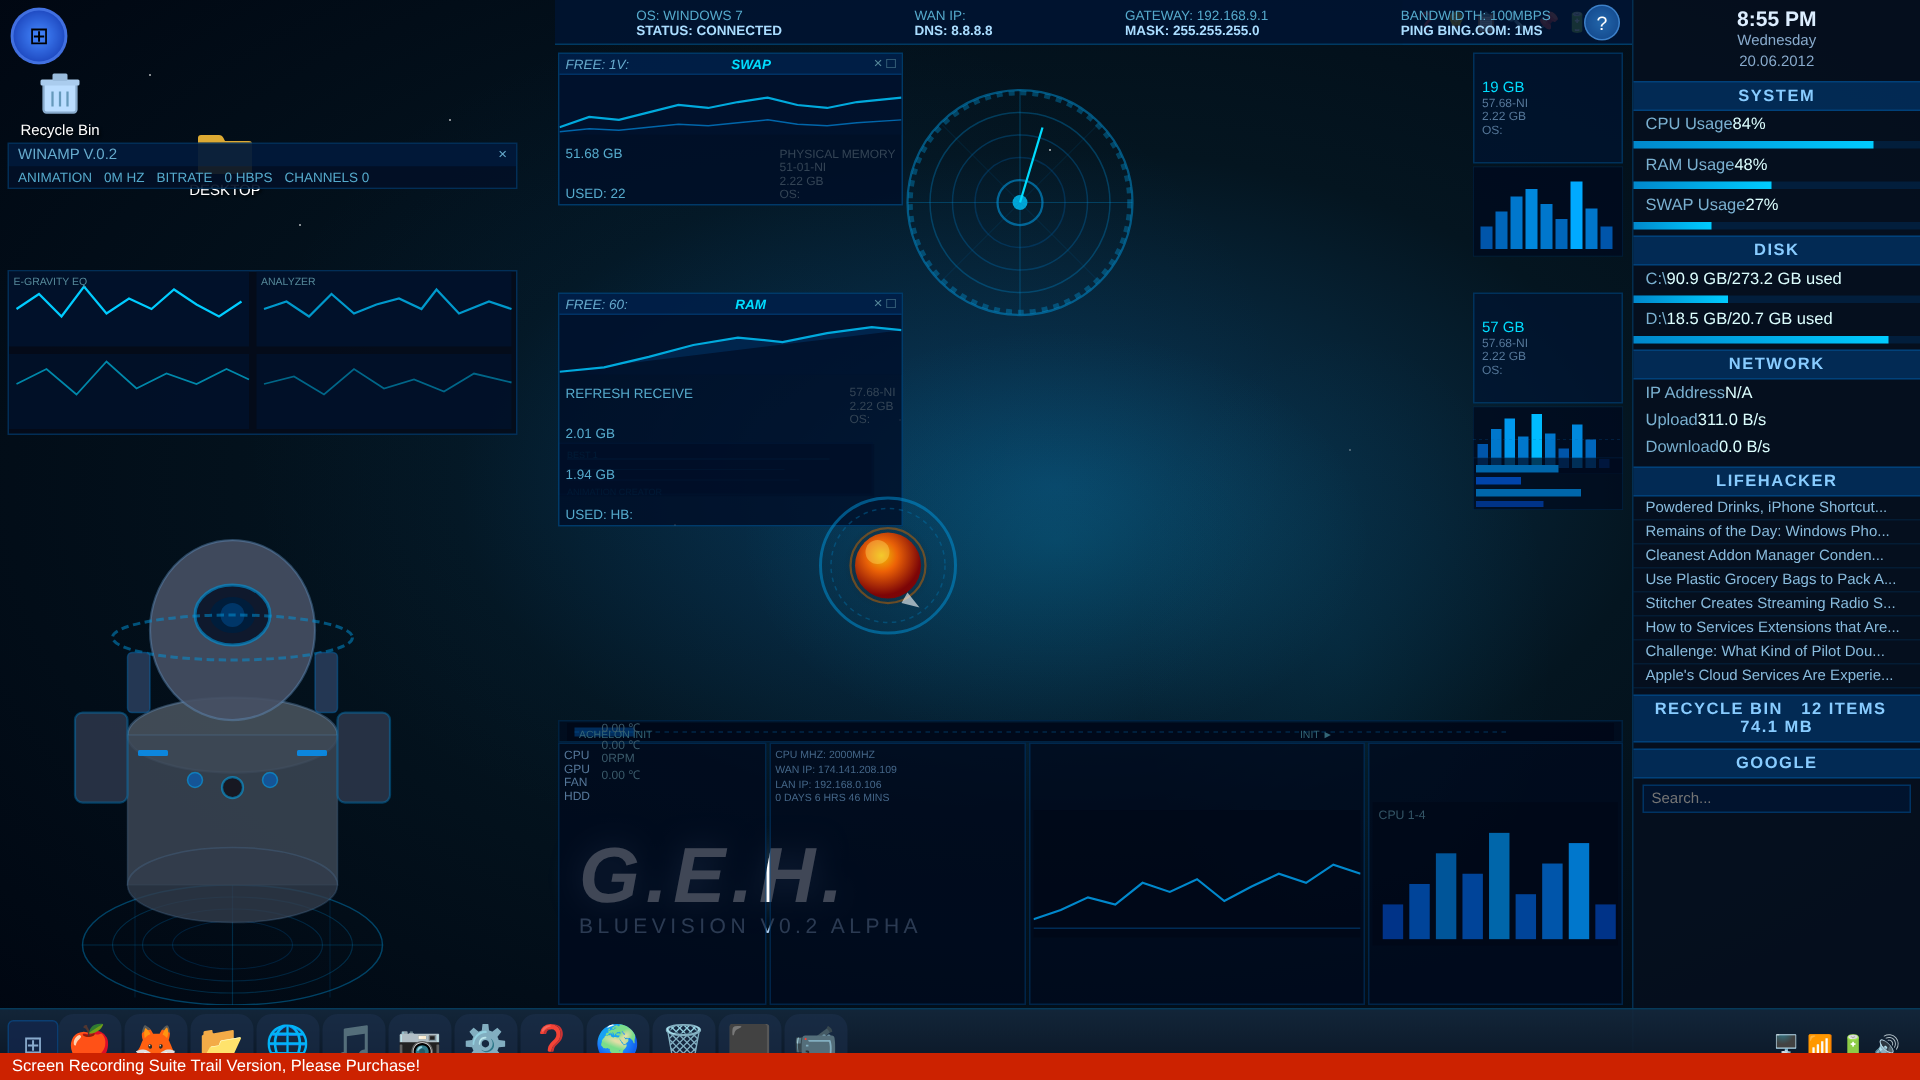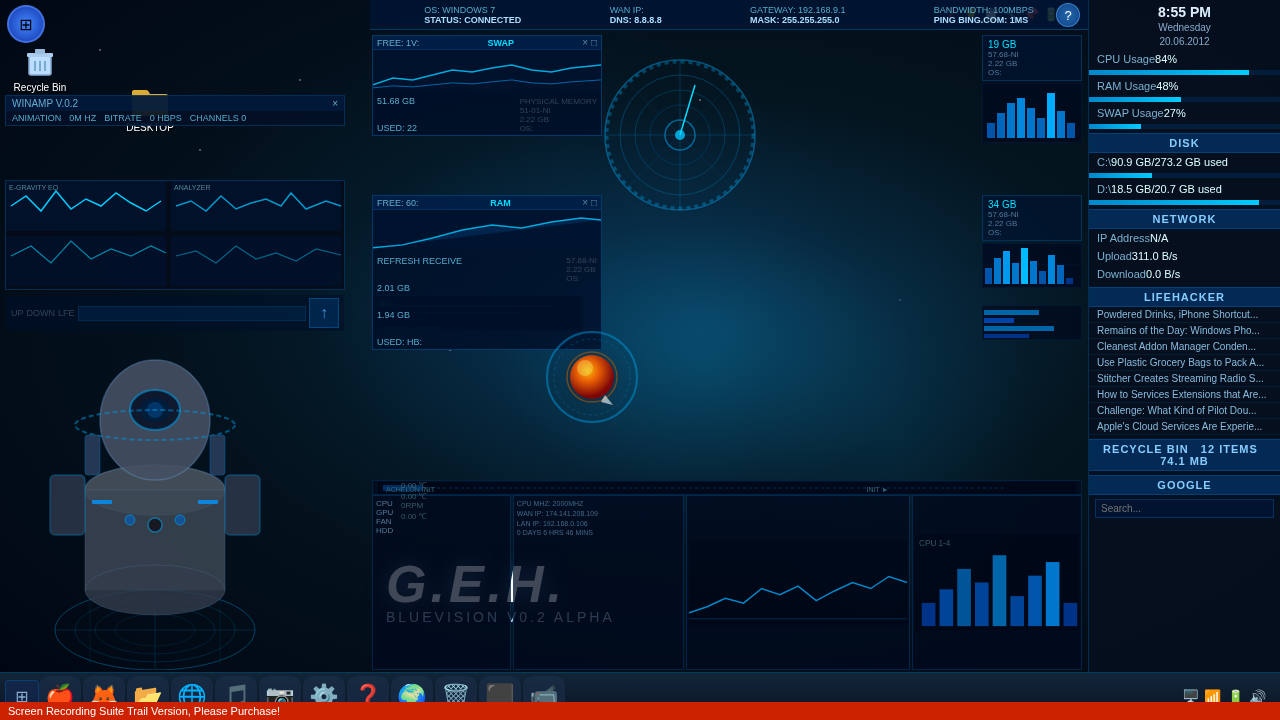--- a/index.html
+++ b/index.html
@@ -358,39 +358,40 @@
 
     .widget-title-bar {
       display: flex;
       justify-content: space-between;
       align-items: center;
       padding: 1px 4px;
       background: rgba(0,40,90,0.6);
       font-size: 9px;
       color: #66aacc;
       border-bottom: 1px solid rgba(0,100,180,0.3);
+      font-style: italic;
     }
 
     .widget-close { cursor: pointer; color: #558899; font-size: 10px; }
 
     .widget-stats {
       display: flex;
       justify-content: space-between;
       padding: 2px 4px;
     }
 
     .stat-col { display: flex; flex-direction: column; gap: 17px; }
     .stat-row { display: flex; gap: 4px; font-size: 9px; }
     .sk { color: #55aacc; }
 
     
     .sr-box {
       background: rgba(0,20,50,0.7);
       border: 1px solid rgba(0,120,200,0.3);
-      padding: 3px 5px;
+      padding: 17px 5px;
       margin-bottom: 2px;
       font-size: 9px;
       color: #aaddff;
     }
 
     
     .prog-bar-bg {
       background: rgba(0,40,80,0.6);
       height: 5px;
       width: 100%;
@@ -498,20 +499,21 @@
     <span class="key">BANDWIDTH: 100MBPS</span>
     <span class="val">PING BING.COM: 1MS</span>
   </div>
 </div>
 
 <div id="right-panel">
   <div class="rp-clock">8:55 PM</div>
   <div class="rp-date">Wednesday</div>
   <div class="rp-date">20.06.2012</div>
 
+  <div class="rp-section-title">SYSTEM</div>
 
   <div class="rp-row">
     <span class="label">CPU Usage</span>
     <span class="value">84%</span>
   </div>
   <div class="prog-bar-bg">
     <div class="prog-bar-fill" style="width:84%"></div>
   </div>
 
   <div class="rp-row">
@@ -647,31 +649,20 @@
     <rect x="0" y="55" width="160" height="50" fill="rgba(0,20,50,0.6)"></rect>
     <rect x="165" y="55" width="170" height="50" fill="rgba(0,20,50,0.6)"></rect>
     <polyline points="5,75 25,65 45,82 65,60 85,78 105,68 125,75 145,65 160,72" fill="none" stroke="#0088aa" stroke-width="1.2"></polyline>
     <polyline points="170,75 190,70 210,82 230,65 250,78 270,72 290,80 310,68 335,74" fill="none" stroke="#006688" stroke-width="1.2"></polyline>
 
     <text x="3" y="9" fill="#558899" font-size="7">E-GRAVITY EQ</text>
     <text x="168" y="9" fill="#558899" font-size="7">ANALYZER</text>
   </svg>
 
   
-  <div style="display:flex; align-items:center; padding:3px 5px; background:rgba(0,15,40,0.6); gap:3px;">
-    <span style="color:#334455;font-size:9px;">UP</span>
-    <span style="color:#334455;font-size:9px;">DOWN</span>
-    <span style="color:#334455;font-size:9px;">LFE</span>
-    <div style="flex:1;height:15px;background:rgba(0,40,80,0.5);border:1px solid rgba(0,80,140,0.3);position:relative;">
-      <div style="width:0%;height:100%;background:linear-gradient(to right,#004488,#0088cc);"></div>
-    </div>
-    <div style="width:30px;height:30px;background:rgba(0,50,100,0.6);border:1px solid rgba(0,120,200,0.4);display:flex;align-items:center;justify-content:center;">
-      <span style="color:#4488cc;font-size:16px;">↑</span>
-    </div>
-  </div>
 </div>
 
 <div style="position:absolute;top:35px;left:372px;width:230px;background:rgba(0,15,40,0.82);border:1px solid rgba(0,120,200,0.4);z-index:30;">
   <div class="widget-title-bar">
     <span>FREE: 1V:</span>
     <span style="font-weight:bold;color:#00ddff;">SWAP</span>
     <span class="widget-close">× □</span>
   </div>
   <svg class="mini-chart" viewBox="0 0 230 40">
     <rect width="230" height="40" fill="rgba(0,20,50,0.5)"></rect>
@@ -744,21 +735,21 @@
     <div style="color:#334455;font-size:8px;align-self:flex-start;margin-left:5px;">
       <div>57.68-NI</div>
       <div>2.22 GB</div>
       <div>OS:</div>
     </div>
   </div>
 </div>
 
 <div style="position:absolute;top:195px;right:198px;width:100px;z-index:30;">
   <div class="sr-box">
-    <div style="color:#00ddff;font-size:10px;">34 GB</div>
+    <div style="color:#00ddff;font-size:10px;">57 GB</div>
     <div style="font-size:8px;color:#557799;">57.68-NI<br>2.22 GB<br>OS:</div>
   </div>
   <svg width="100" height="45" style="display:block;">
     <rect width="100" height="45" fill="rgba(0,10,30,0.8)" stroke="rgba(0,80,140,0.3)" stroke-width="1"></rect>
     <rect x="3" y="25" width="7" height="16" fill="#0055aa"></rect>
     <rect x="12" y="15" width="7" height="26" fill="#0077cc"></rect>
     <rect x="21" y="8" width="7" height="33" fill="#0099ee"></rect>
     <rect x="30" y="20" width="7" height="21" fill="#0077cc"></rect>
     <rect x="39" y="5" width="7" height="36" fill="#00bbff"></rect>
     <rect x="48" y="18" width="7" height="23" fill="#0077cc"></rect>

